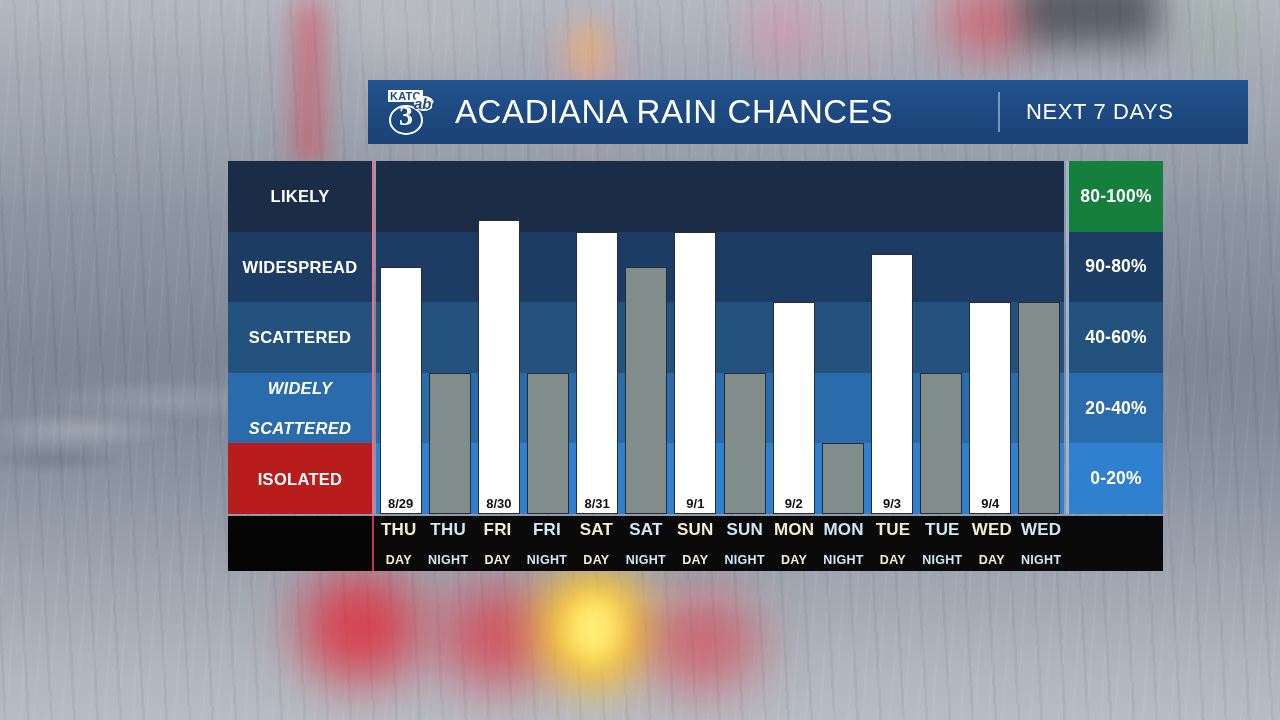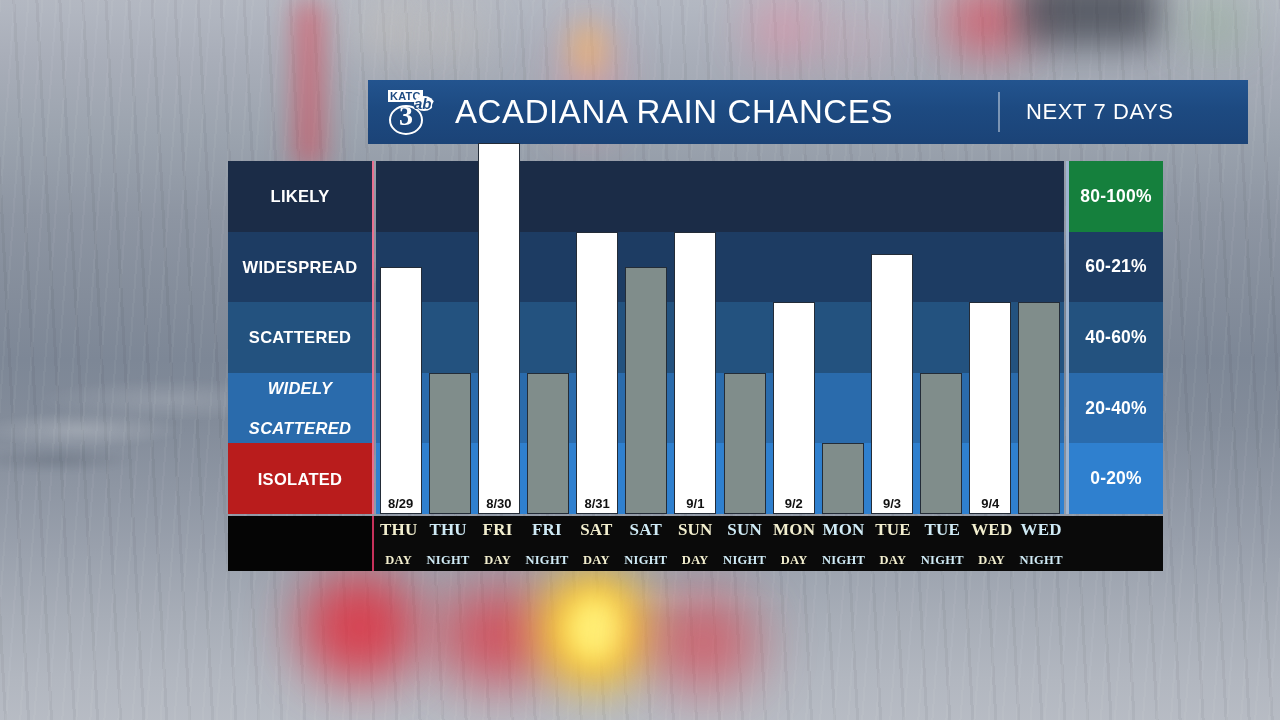--- a/index.html
+++ b/index.html
@@ -160,21 +160,21 @@
     display:flex;
   }
   #daystrip .pad {
     width:146px; background:#050505; border-right:2px solid #c7315b;
   }
   #daystrip .days {
     flex:1 1 auto; display:flex; background:#0a0a0a;
   }
   .day-cell {
     flex:1 1 0; display:flex; flex-direction:column;
-    align-items:center; justify-content:center; gap:13px;font-family:Liberation Serif, serif;
+    align-items:center; justify-content:center; gap:13px;
   }
   .day-abbr { font-size:17px; font-weight:bold; letter-spacing:.2px; }
   .day-part { font-size:12.5px; font-weight:bold; letter-spacing:.3px; }
   .day-cell.day  .day-abbr, .day-cell.day  .day-part { color:#f2eece; }
   .day-cell.night .day-abbr, .day-cell.night .day-part { color:#cfeaf5; }
   #daystrip .pad-right { width:97px; background:#0a0a0a; }
 </style>
 </head>
 <body>
 
@@ -247,21 +247,21 @@
     <div id="bars">
         <div class="bar-slot">
           <div class="bar day" title="THU DAY 70%" style="height: 247.1px;">
             <div class="bar-date">8/29</div>
           </div>
         </div>
         <div class="bar-slot">
           <div class="bar night" title="THU NIGHT 40%" style="height: 141.2px;"></div>
         </div>
         <div class="bar-slot">
-          <div class="bar day" title="FRI DAY 90%" style="height: 371px;">
+          <div class="bar day" title="FRI DAY 90%" style="height: 294px;">
             <div class="bar-date">8/30</div>
           </div>
         </div>
         <div class="bar-slot">
           <div class="bar night" title="FRI NIGHT 40%" style="height: 141.2px;"></div>
         </div>
         <div class="bar-slot">
           <div class="bar day" title="SAT DAY 80%" style="height: 282.4px;">
             <div class="bar-date">8/31</div>
           </div>
@@ -298,21 +298,21 @@
             <div class="bar-date">9/4</div>
           </div>
         </div>
         <div class="bar-slot">
           <div class="bar night" title="WED NIGHT 60%" style="height: 211.8px;"></div>
         </div>
       </div>
 
     <div id="pcts">
         <div class="pct" style="background: #15803d;">80-100%</div>
-        <div class="pct" style="background: rgb(29, 60, 99);">60-21%</div>
+        <div class="pct" style="background: rgb(29, 60, 99);">90-80%</div>
         <div class="pct" style="background: rgb(35, 82, 127);">40-60%</div>
         <div class="pct" style="background: rgb(42, 107, 172);">20-40%</div>
         <div class="pct" style="background: rgb(47, 128, 207);">0-20%</div>
       </div>
 
     <div id="daystrip">
       <div class="pad"></div>
       <div class="days">
           <div class="day-cell day">
             <div class="day-abbr">THU</div>

